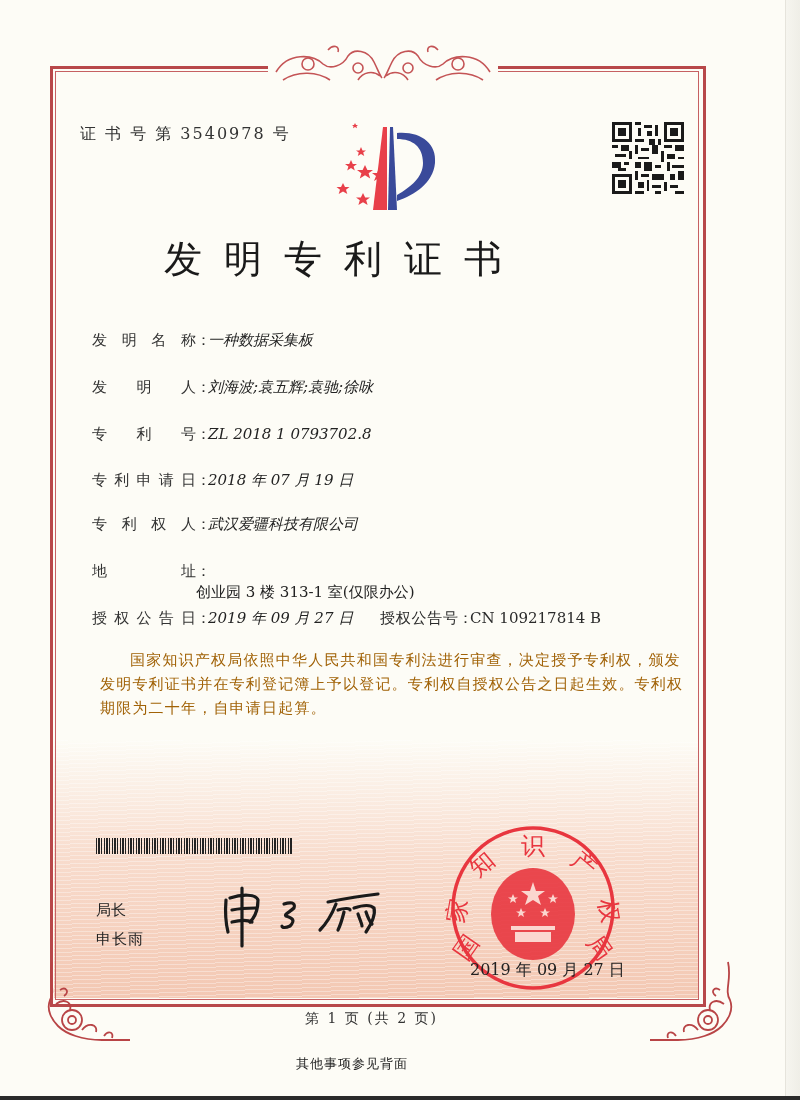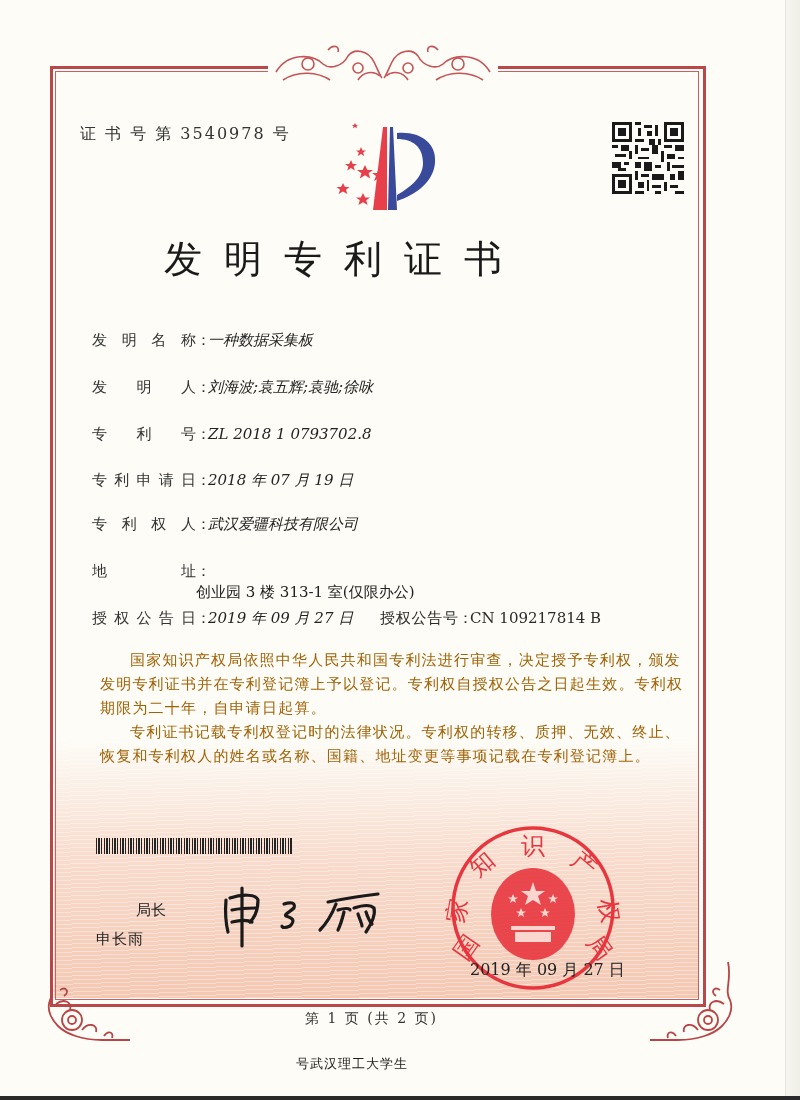--- a/index.html
+++ b/index.html
@@ -56,21 +56,21 @@
     position: absolute; left: 92px; width: 590px; top: 648px;
     font-size: 15px; line-height: 24px; color: #a16207; letter-spacing: 1.2px;
     font-family: "DejaVu Serif", serif;
     margin-left: 8px;
   }
   .body-text p { margin: 0; text-indent: 30px; }
 
   .barcode { position: absolute; left: 96px; top: 838px; width: 196px; height: 16px;
     background: repeating-linear-gradient(90deg, #222 0 1px, transparent 1px 2px, #222 2px 4px, transparent 4px 5px, #222 5px 6px, transparent 6px 8px); }
 
-  .director-title { position: absolute; left: 96px; top: 901px; font-size: 15px; font-family: "DejaVu Sans", sans-serif; color: #222; margin-left: 40px; }
+  .director-title { position: absolute; left: 96px; top: 901px; font-size: 15px; font-family: "DejaVu Sans", sans-serif; color: #222; }
   .director-name { position: absolute; left: 96px; top: 930px; font-size: 15px; font-family: "DejaVu Sans", sans-serif; color: #222; letter-spacing: 1px; }
   .signature { position: absolute; left: 220px; top: 880px; width: 170px; height: 70px; }
 
   .seal { position: absolute; left: 443px; top: 822px; width: 180px; height: 170px; }
   .seal-date { position: absolute; left: 470px; top: 960px; font-size: 16px; color: #222; }
 
   .page-no { position: absolute; left: 305px; top: 1010px; font-size: 14px; color: #333; letter-spacing: 2px; }
   .footer-note { position: absolute; left: 296px; top: 1055px; font-size: 13px; color: #222; letter-spacing: 1px; }
 </style>
 </head>
@@ -291,21 +291,20 @@
         <span>公</span>
         <span>告</span>
         <span>号</span>
     </span>
     <span class="colon" style="width:12px">：</span>
     <span class="val">CN 109217814 B</span>
   </div>
 
   <div class="body-text">
     <p>国家知识产权局依照中华人民共和国专利法进行审查，决定授予专利权，颁发发明专利证书并在专利登记簿上予以登记。专利权自授权公告之日起生效。专利权期限为二十年，自申请日起算。</p>
-    <p>专利证书记载专利权登记时的法律状况。专利权的转移、质押、无效、终止、恢复和专利权人的姓名或名称、国籍、地址变更等事项记载在专利登记簿上。</p>
   </div>
 
   <div class="barcode"></div>
 
   <div class="director-title">局长</div>
   <div class="director-name">申长雨</div>
   <div class="signature">
     <svg width="170" height="70" viewBox="0 0 170 70">
       <g fill="none" stroke="#1a1a1a" stroke-width="3.2" stroke-linecap="round" stroke-linejoin="round">
         <path d="M6 20 C5 32, 6 44, 8 52"></path>
@@ -347,14 +346,14 @@
         <text x="90" y="32">识</text>
         <text x="136" y="48" transform="rotate(40 136 48)">产</text>
         <text x="158" y="90" transform="rotate(80 158 90)">权</text>
         <text x="150" y="130" transform="rotate(55 150 130)">局</text>
       </g>
     </svg>
   </div>
   <div class="seal-date">2019 年 09 月 27 日</div>
 
   <div class="page-no">第 1 页 (共 2 页)</div>
-  <div class="footer-note">号武汉理工大学生</div>
+  <div class="footer-note">其他事项参见背面</div>
 </div>
 
 </body></html>

